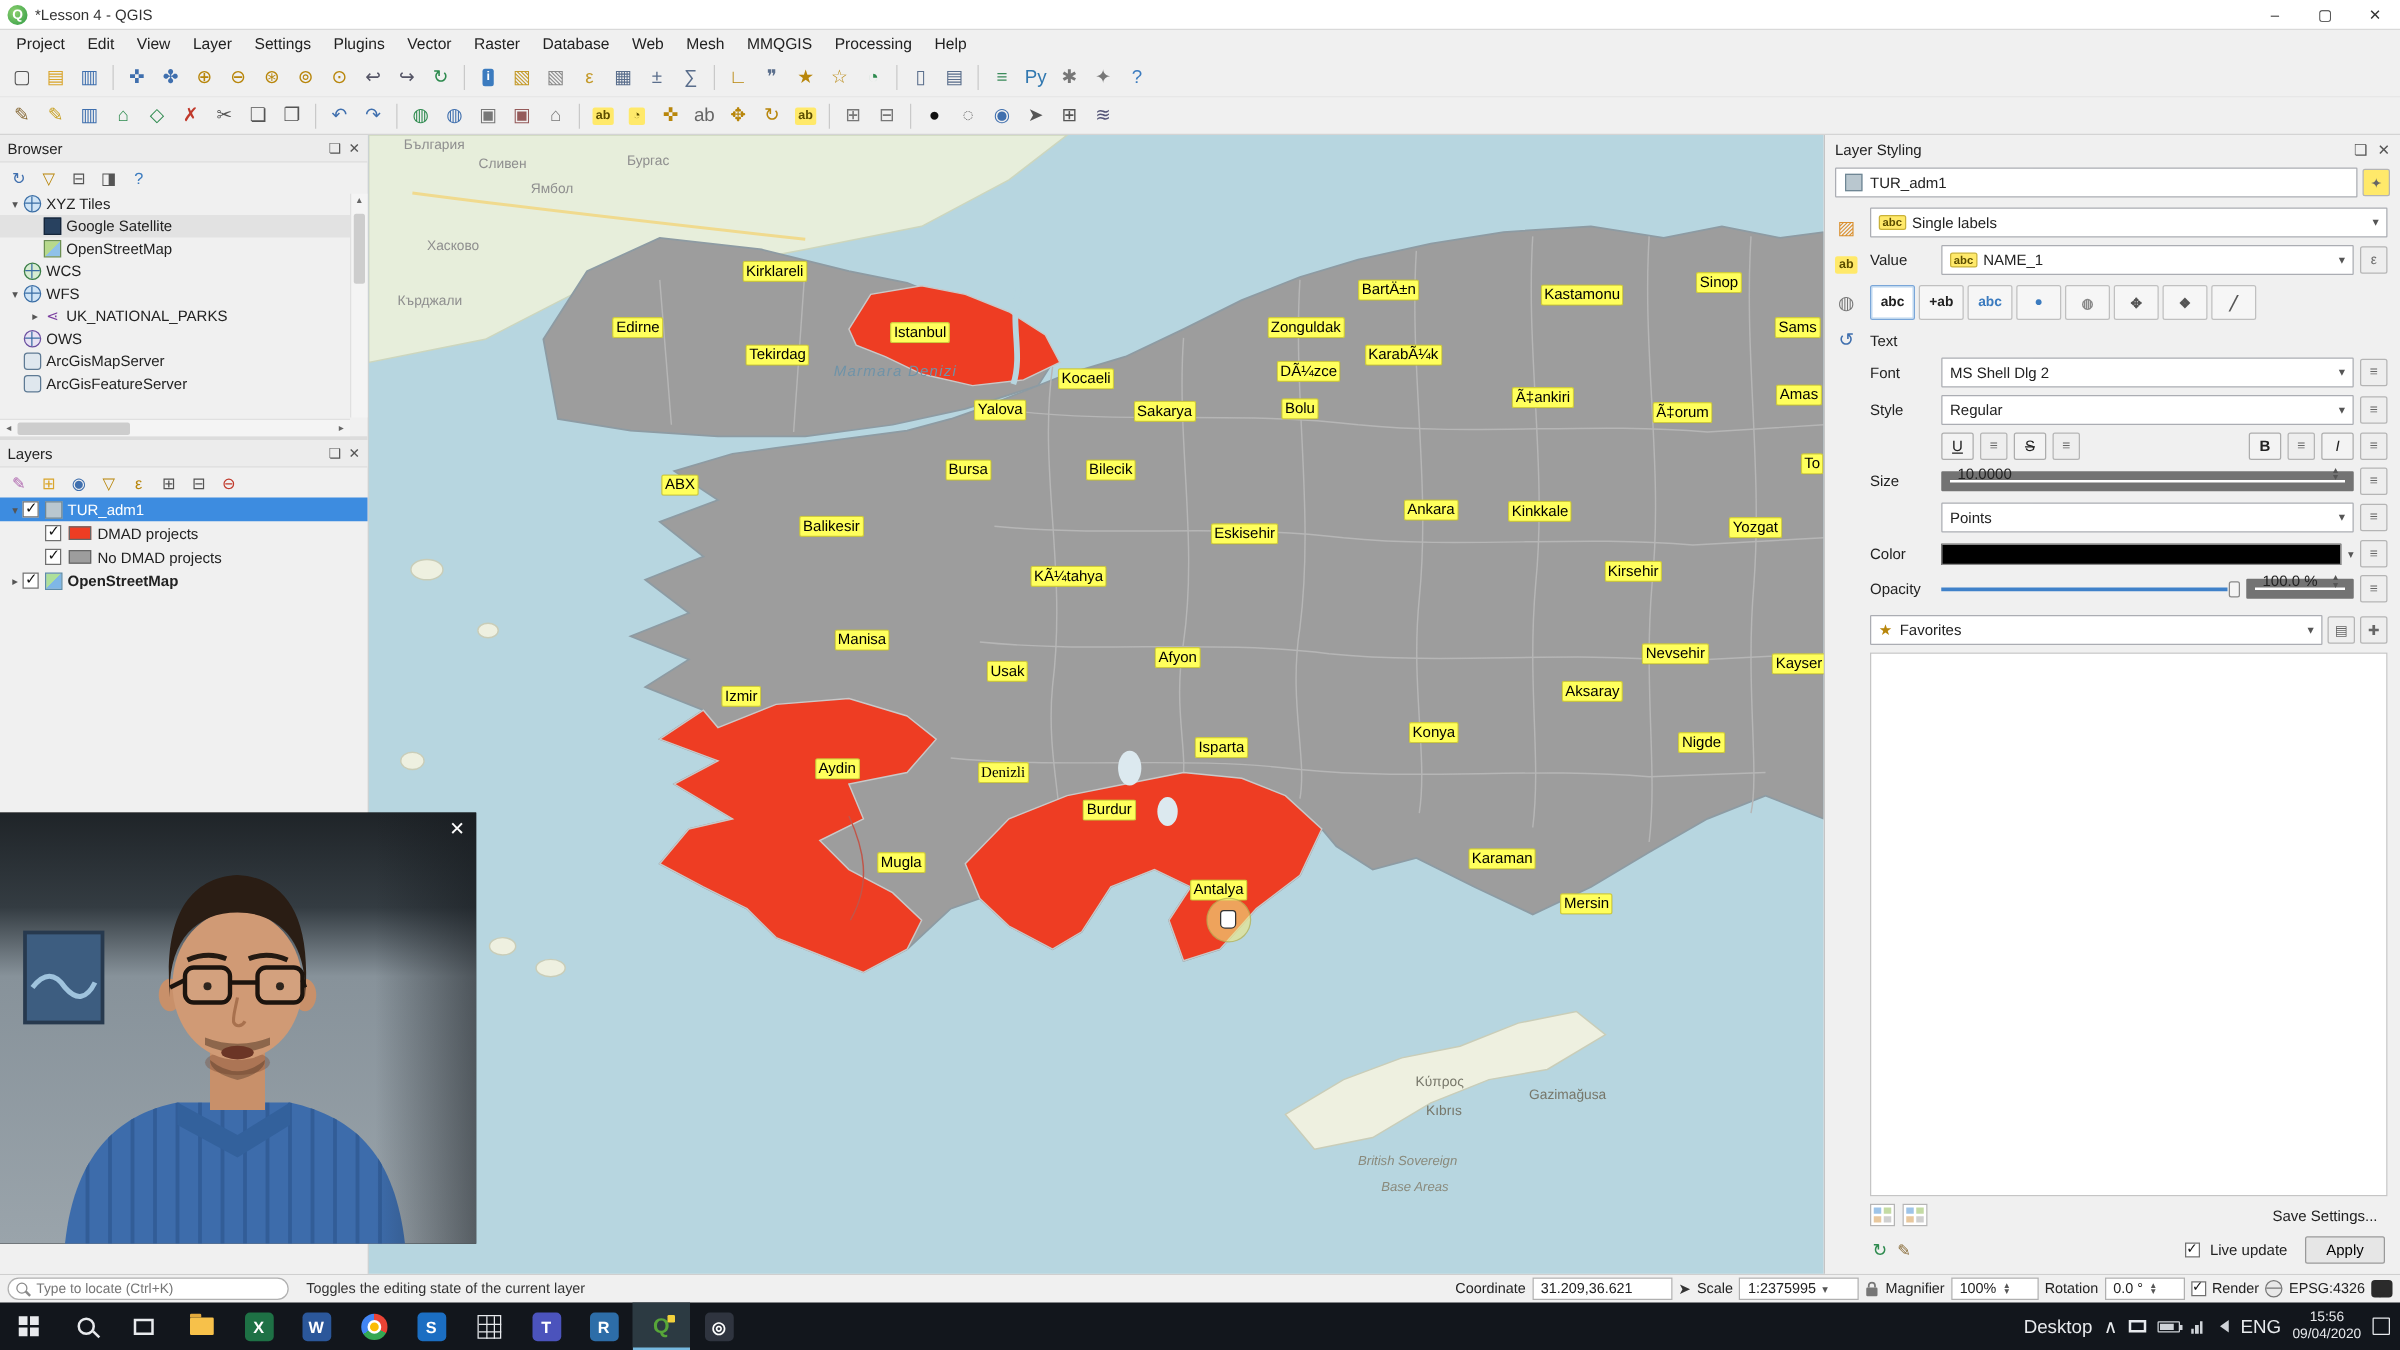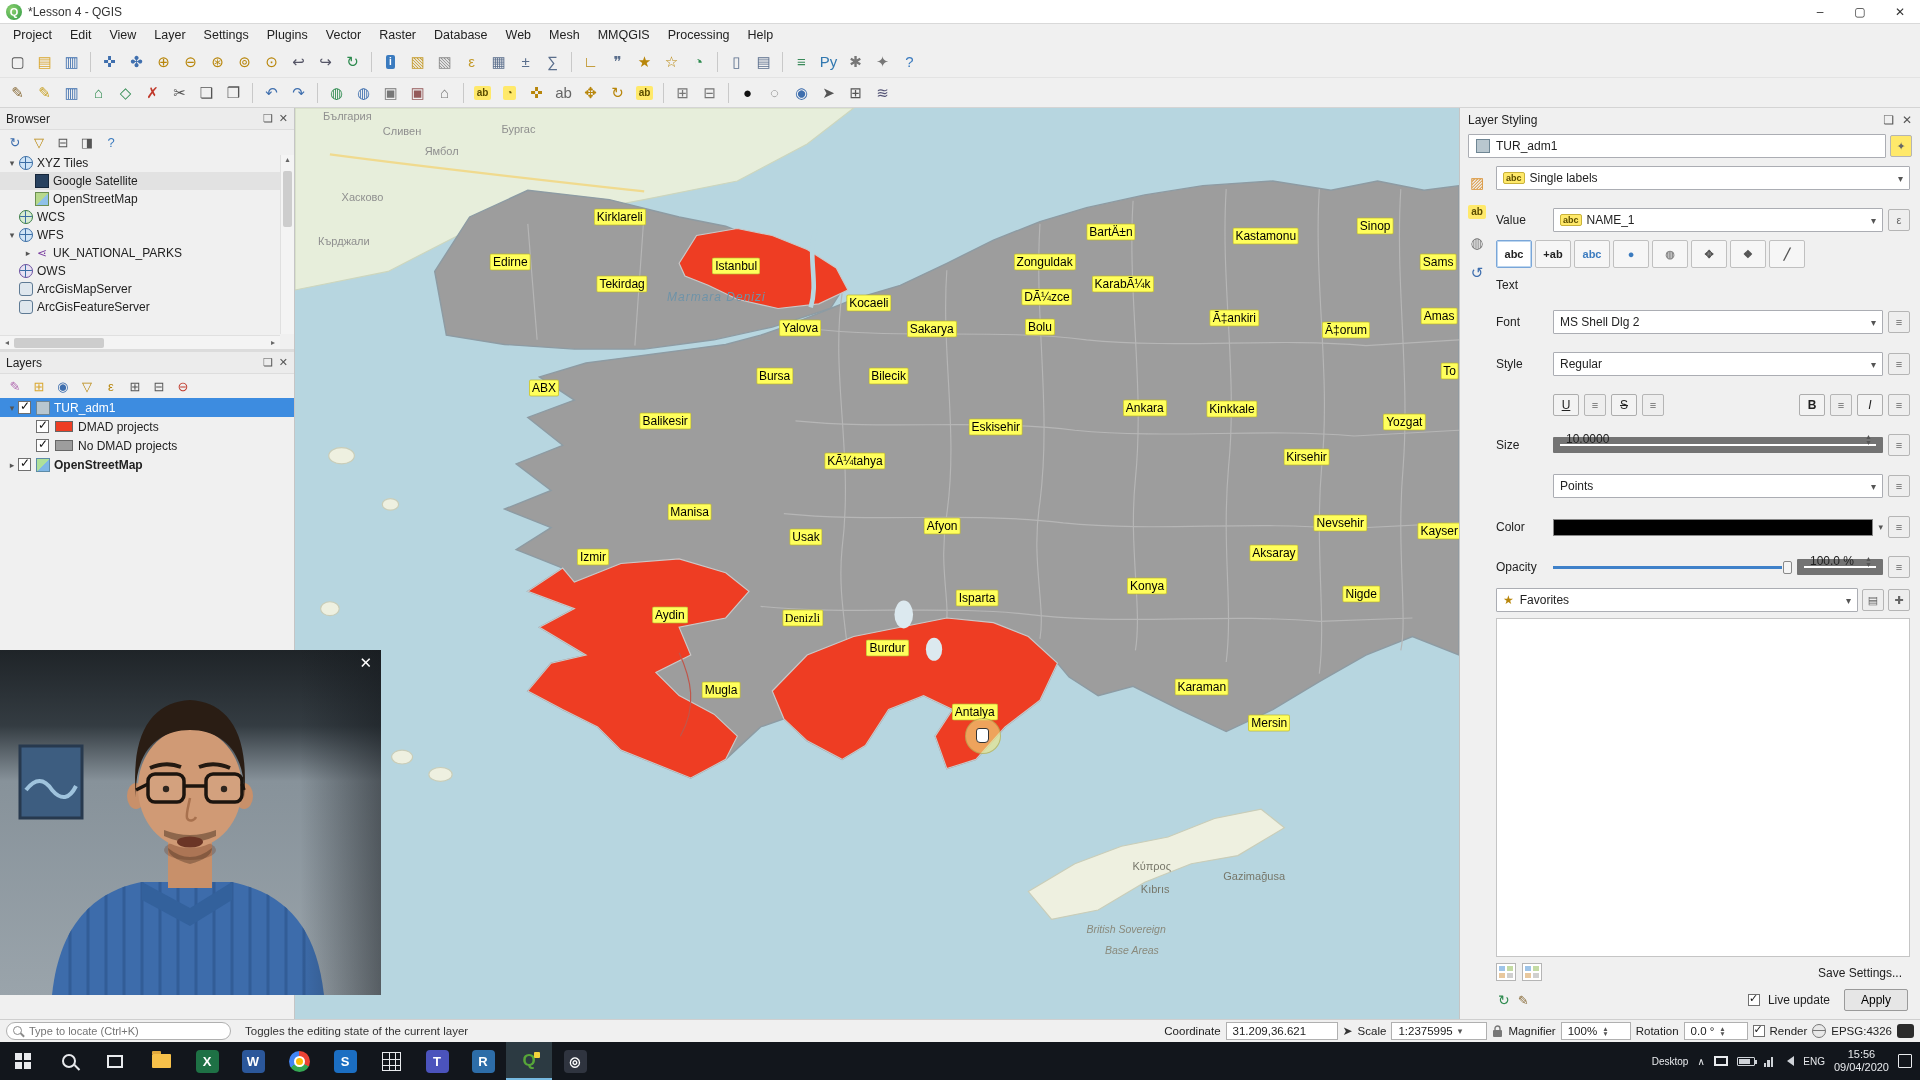--- a/index.html
+++ b/index.html
@@ -114,21 +114,21 @@
   .sp-head .ph-btns { margin-left:auto; display:flex; gap:8px; color:#555; }
   .sp-layerrow { display:flex; align-items:center; margin:2px 8px 6px 8px; gap:4px; }
   .combo { background:#fff; border:1px solid #abadb3; height:24px; display:flex;
     align-items:center; padding:0 6px; border-radius:1px; position:relative; min-width:0; }
   .combo .arrow { margin-left:auto; color:#555; font-size:10px; padding-left:6px; }
   .sp-body { flex:1; display:flex; min-height:0; }
   .sp-strip { width:34px; display:flex; flex-direction:column; align-items:center;
     padding-top:6px; gap:6px; }
   .sp-strip .tb-btn { width:26px; height:24px; }
   .sp-content { flex:1; padding:0 10px 0 2px; display:flex; flex-direction:column; min-height:0; }
-  .row { display:flex; align-items:center; gap:5px; margin-top:18px; }
+  .row { display:flex; align-items:center; gap:5px; margin-top:6px; }
   .row .lbl { width:52px; flex:0 0 auto; font-size:12px; }
   .dd-btn { width:22px; height:22px; border:1px solid #b5b5b5; background:#eee;
     font-size:11px; color:#666; display:flex; align-items:center; justify-content:center;
     border-radius:2px; flex:0 0 auto; }
   .mini-abc { background:#ffe96a; border:1px solid #c9b23a; font-size:9px; font-weight:bold;
     padding:0 2px; border-radius:2px; margin-right:5px; color:#5c4d00; }
   .tabsrow { display:flex; gap:3px; margin-top:8px; }
   .tab-btn { width:36px; height:28px; border:1px solid #c0c0c0; background:#f6f6f6;
     display:flex; align-items:center; justify-content:center; font-size:11px;
     font-weight:bold; border-radius:2px; }
@@ -209,21 +209,21 @@
     border:2px solid #fff; border-radius:50%; }
   .tk-grid { width:19px; height:19px; border:1px solid #e8eaed;
     background:linear-gradient(#e8eaed,#e8eaed) 0 6px/19px 1px no-repeat,
     linear-gradient(#e8eaed,#e8eaed) 0 12px/19px 1px no-repeat,
     linear-gradient(#e8eaed,#e8eaed) 6px 0/1px 19px no-repeat,
     linear-gradient(#e8eaed,#e8eaed) 12px 0/1px 19px no-repeat; }
   .tk-qgis { font-size:17px; font-weight:bold; color:#57a639; position:relative; }
   .tk-qgis::after { content:""; position:absolute; right:-4px; top:1px; width:6px; height:6px;
     background:#f3d23c; border-radius:1px; }
   .tray { margin-left:auto; display:flex; align-items:center; gap:9px; padding-right:8px; }
-  .tray .txt { font-size:10px; color:#e8eaed; }
+  .tray .txt { font-size:15px; color:#e8eaed; }
   .batt { width:18px; height:9px; border:1px solid #cfd3d8; border-radius:1px; position:relative; }
   .batt::before { content:""; position:absolute; inset:1px 4px 1px 1px; background:#cfd3d8; }
   .batt::after { content:""; position:absolute; right:-3px; top:2px; width:2px; height:4px;
     background:#cfd3d8; }
   .sig { display:flex; align-items:flex-end; gap:1px; height:11px; }
   .sig span { width:2.5px; background:#cfd3d8; }
   .spk { width:0; height:0; border:5px solid transparent; border-right:7px solid #cfd3d8; }
   .clock { text-align:center; font-size:11px; line-height:13px; }
   .notif { width:14px; height:14px; border:1px solid #e8eaed; border-radius:1px; }
 

